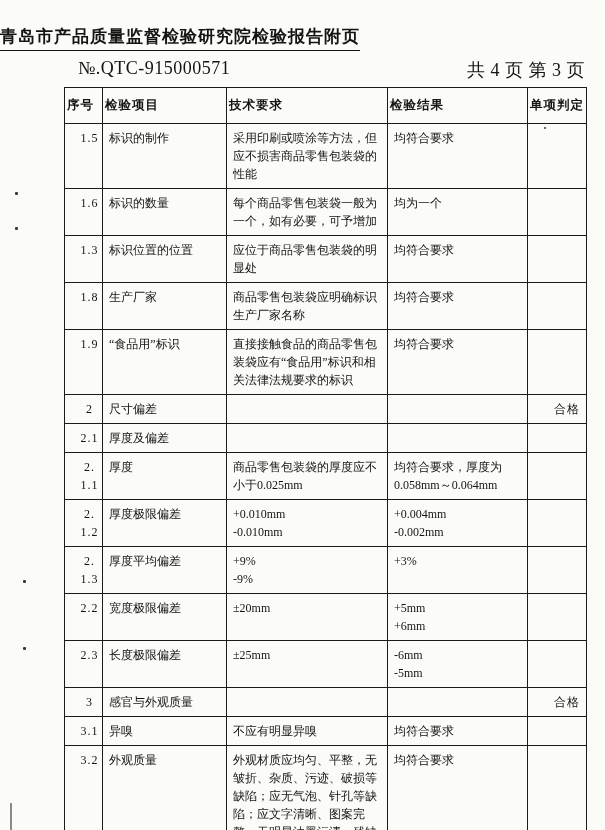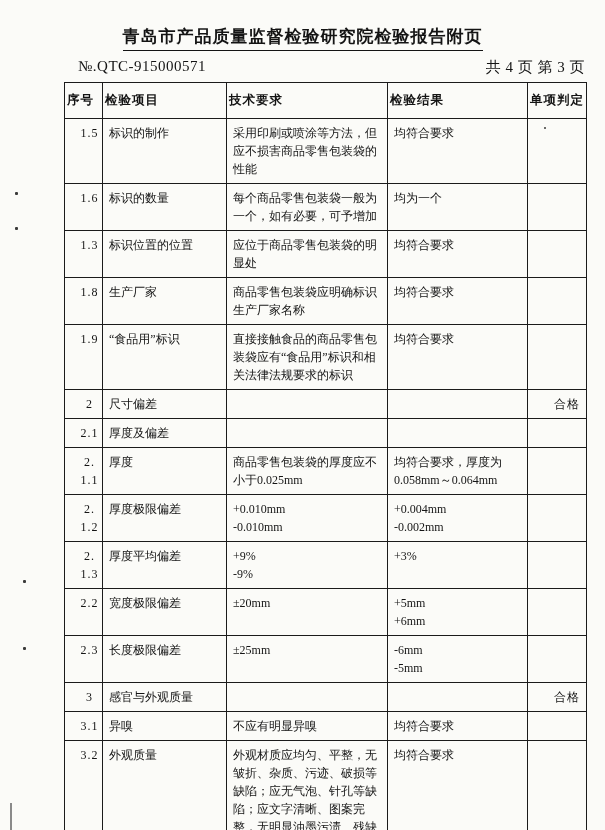--- a/index.html
+++ b/index.html
@@ -7,34 +7,34 @@
   .page {
     position: relative;
     width: 605px;
     height: 830px;
     margin: 0 auto;
     background: #fbfbf8;
     font-family: "Liberation Serif", "DejaVu Serif", serif;
     color: #141414;
     overflow: hidden;
   }
-  .title-wrap { text-align: center; padding-top: 25px; }
+  .title-wrap { padding-top: 25px; }
   .title {
     display: inline-block;
     font-size: 17px;
     font-weight: bold;
     letter-spacing: 1px;
     border-bottom: 1.5px solid #141414;
     padding-bottom: 2px;
   }
   .meta {
     display: flex;
     justify-content: space-between;
     margin: 7px 20px 5px 78px;
-    font-size: 15px;
+    font-size: 18px;
     letter-spacing: 0.5px;
   }
   table.report {
     margin-left: 64px;
     margin-top: 2px;
     width: 522px;
     border-collapse: collapse;
     table-layout: fixed;
     border: 1.5px solid #1b1b1b;
   }

